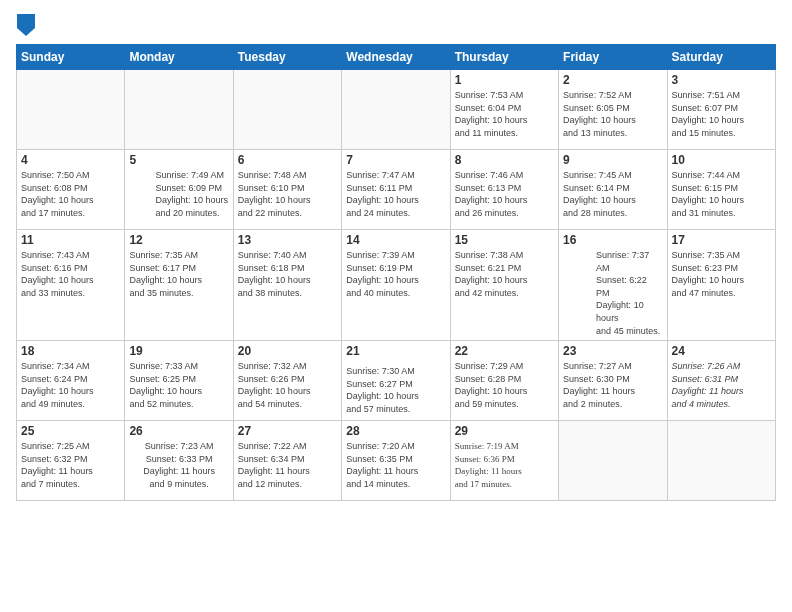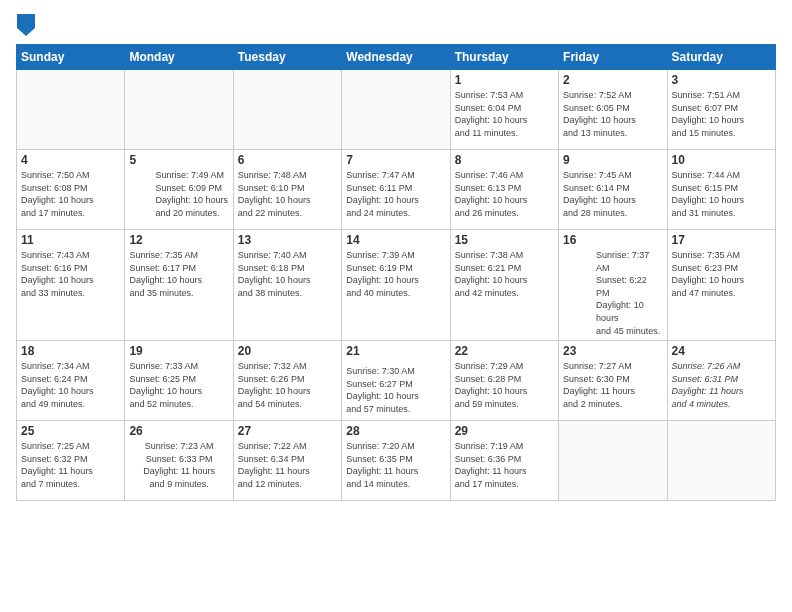--- a/index.html
+++ b/index.html
@@ -333,21 +333,21 @@
           </td>
           <td>
             <div class="day-number">28</div>
             <div class="day-info" style="white-space: pre-line;">Sunrise: 7:20 AM
 Sunset: 6:35 PM
 Daylight: 11 hours
 and 14 minutes.</div>
           </td>
           <td>
             <div class="day-number">29</div>
-            <div class="day-info" style="white-space: pre-line;">Sunrise: 7:19 AM
+            <div class="day-info" style="white-space: pre-line; font-family: Liberation Serif, serif;">Sunrise: 7:19 AM
 Sunset: 6:36 PM
 Daylight: 11 hours
 and 17 minutes.</div>
           </td>
           <td class="empty"></td>
           <td class="empty"></td>
         </tr>
       </tbody>
   </table>
 </div>

